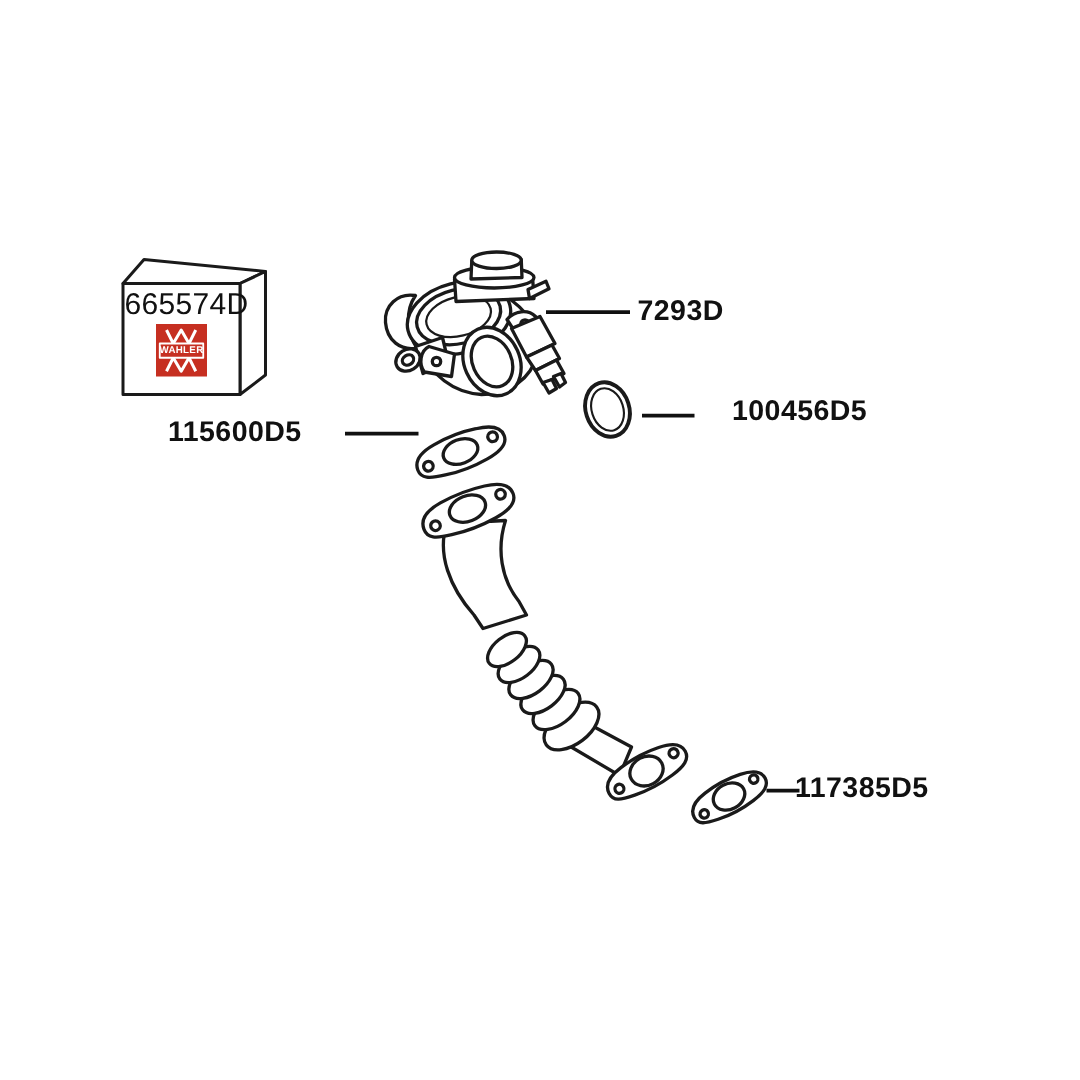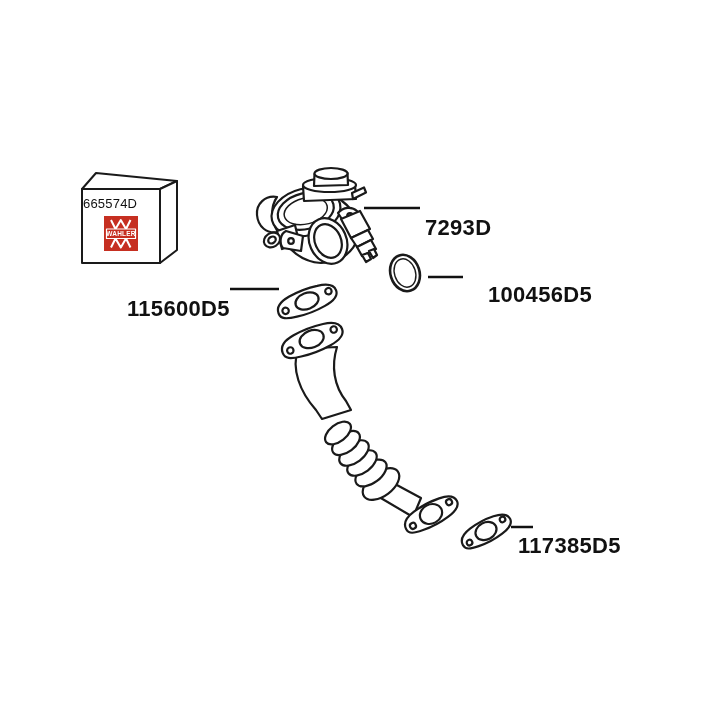--- a/index.html
+++ b/index.html
@@ -2,26 +2,26 @@
 <html><head>
 <meta charset="utf-8">
 <style>
   html,body{margin:0;padding:0;background:#fff;}
   #stage{
     position:relative;width:720px;height:720px;background:#ffffff;
     font-family:"Liberation Sans", sans-serif;overflow:hidden;
   }
   #stage svg{position:absolute;left:0;top:0;}
   .part-label{
-    position:absolute;font-size:22px;font-weight:bold;color:#111;
-    line-height:17px;white-space:nowrap;letter-spacing:0.3px;margin-top:20px;
+    position:absolute;font-size:19px;font-weight:bold;color:#111;
+    line-height:17px;white-space:nowrap;letter-spacing:0.3px;
   }
   .box-number{
     position:absolute;left:83px;top:195px;width:76px;
-    font-size:13px;font-weight:400;color:#111;line-height:17px;letter-spacing:0.2px;
+    font-size:20px;font-weight:400;color:#111;line-height:17px;letter-spacing:0.2px;
   }
   .wahler-text{
     position:absolute;left:104px;top:230px;width:34px;text-align:center;
     font-size:6.5px;font-weight:bold;color:#ffffff;line-height:8.5px;
     letter-spacing:0.2px;
   }
 </style>
 </head>
 <body>
 
@@ -154,16 +154,16 @@
   </svg>
 
   <div class="box-number">665574D</div>
 
   <div class="wahler-text">WAHLER</div>
 
   <div class="part-label" style="left:425px;top:199px">7293D</div>
 
   <div class="part-label" style="left:488px;top:266px">100456D5</div>
 
-  <div class="part-label" style="left:127px;top:280px">115600D5</div>
+  <div class="part-label" style="left:112px;top:280px">115600D5</div>
 
-  <div class="part-label" style="left:518px;top:517px">117385D5</div>
+  <div class="part-label" style="left:530px;top:517px">117385D5</div>
 </div>
 
 </body></html>

